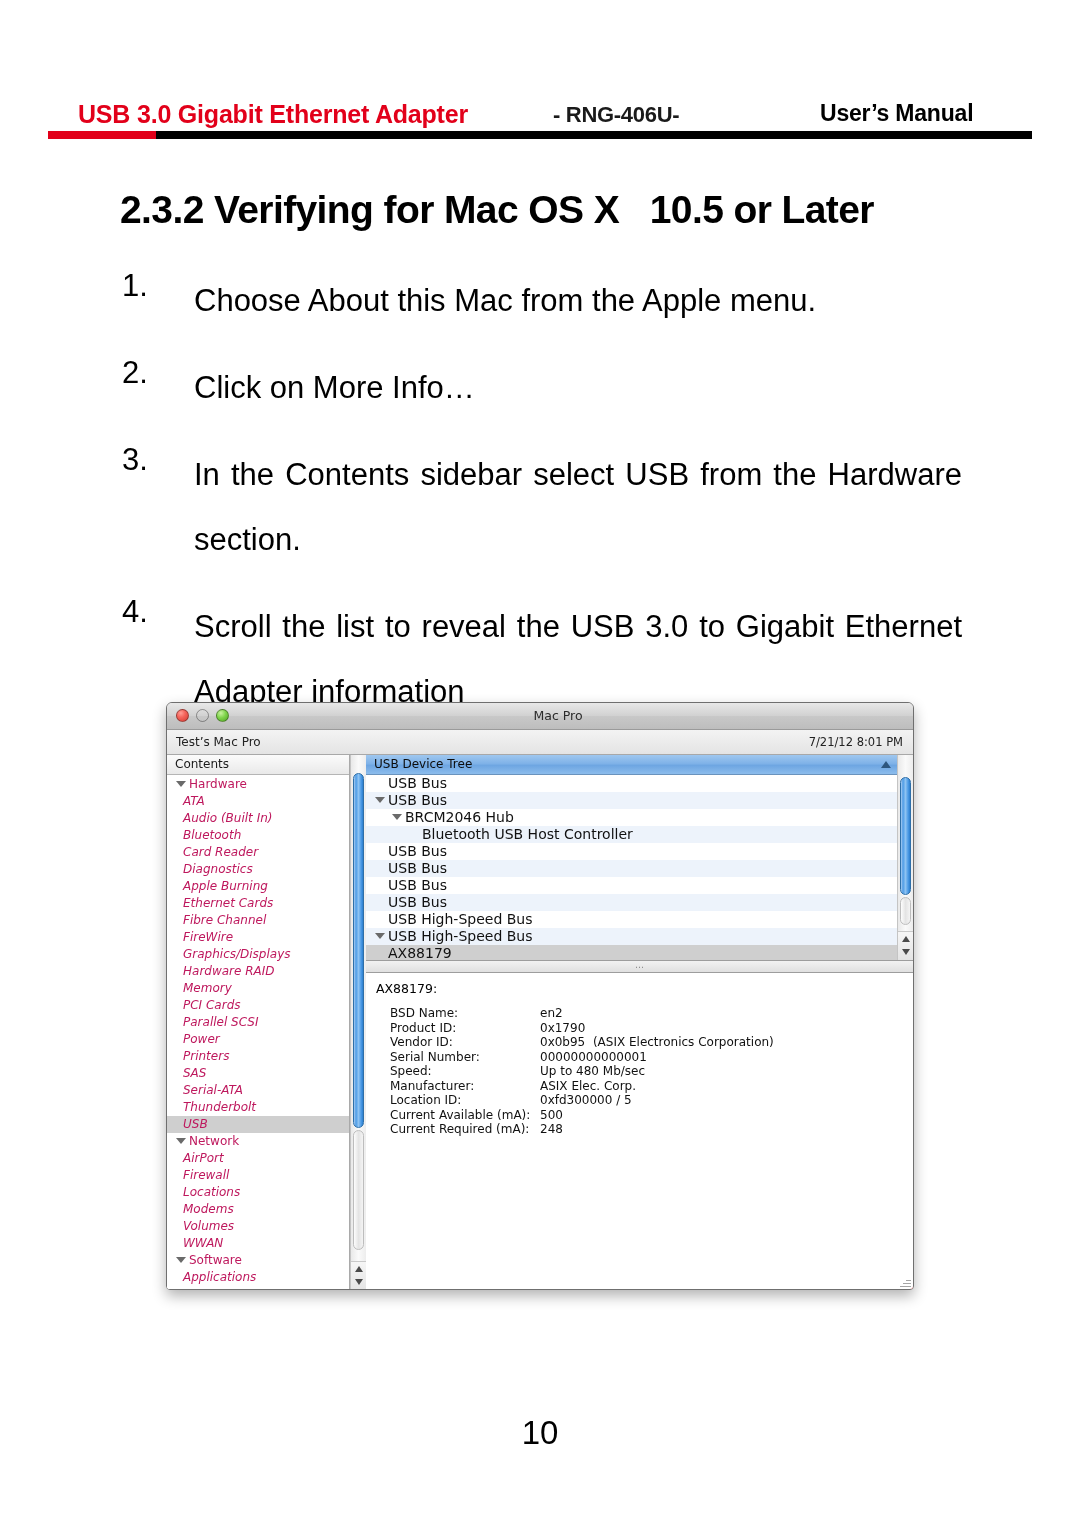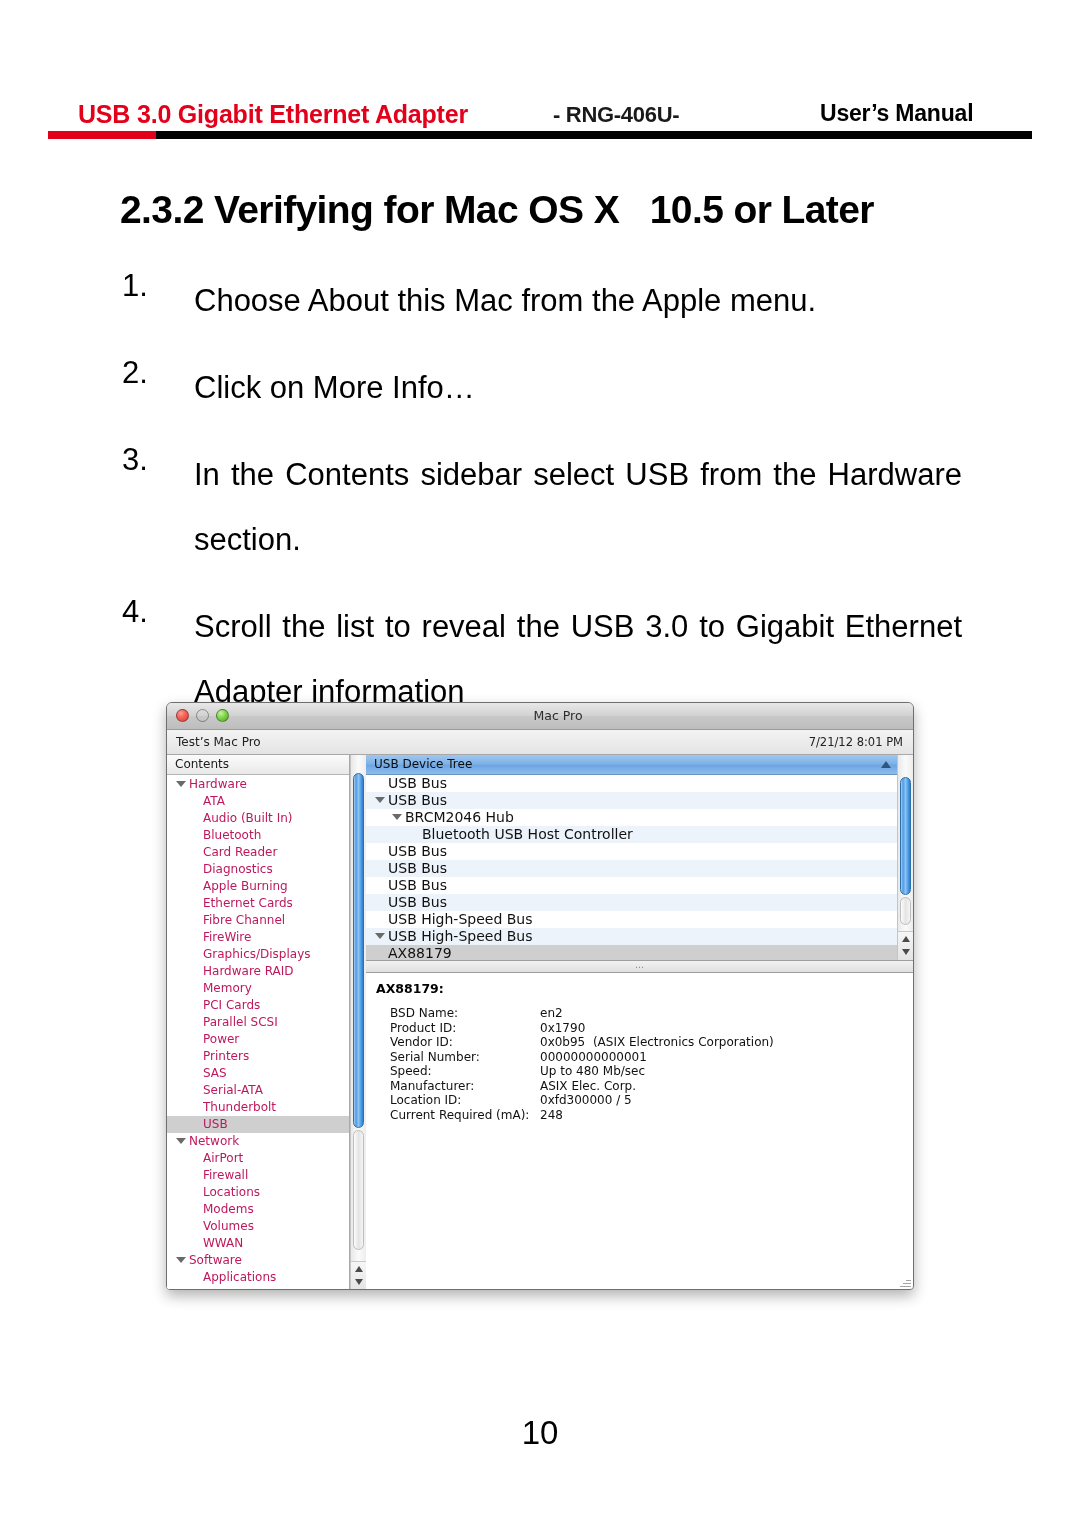--- a/index.html
+++ b/index.html
@@ -223,21 +223,21 @@
   }
   .tree-item {
     height: 17px;
     line-height: 17px;
     font-size: 12px;
     color: #be185d;
     white-space: nowrap;
     position: relative;
   }
   .tree-item.group { padding-left: 9px; }
-  .tree-item.child { padding-left: 36px; }
+  .tree-item.child { padding-left: 16px; font-style: italic; }
   .tree-item.selected {
     background: #cfcfcf;
   }
   .disc {
     display: inline-block;
     width: 0; height: 0;
     border-left: 5px solid transparent;
     border-right: 5px solid transparent;
     border-top: 6px solid #6a6a6a;
     vertical-align: middle;
@@ -364,21 +364,21 @@
 
   .detail {
     flex: 1;
     background: #fff;
     padding: 8px 0 0 10px;
     overflow: hidden;
     position: relative;
   }
   .detail-title {
     font-size: 12.5px;
-    font-weight: bold;
+    font-weight: normal;
     color: #000;
     margin-bottom: 10px;
   }
   .detail-row {
     display: flex;
     font-size: 12px;
     line-height: 14.5px;
     color: #111;
     padding-left: 14px;
   }
@@ -579,20 +579,24 @@
             </div>
             <div class="detail-row">
               <span class="detail-key">Manufacturer:</span>
               <span class="detail-val">ASIX Elec. Corp.</span>
             </div>
             <div class="detail-row">
               <span class="detail-key">Location ID:</span>
               <span class="detail-val">0xfd300000 / 5</span>
             </div>
             <div class="detail-row">
+              <span class="detail-key">Current Available (mA):</span>
+              <span class="detail-val">500</span>
+            </div>
+            <div class="detail-row">
               <span class="detail-key">Current Required (mA):</span>
               <span class="detail-val">248</span>
             </div>
           </div>
         <div class="resize-grip">
           <i class="rg1"></i>
             <i class="rg2"></i>
             <i class="rg3"></i>
         </div>
       </div>

